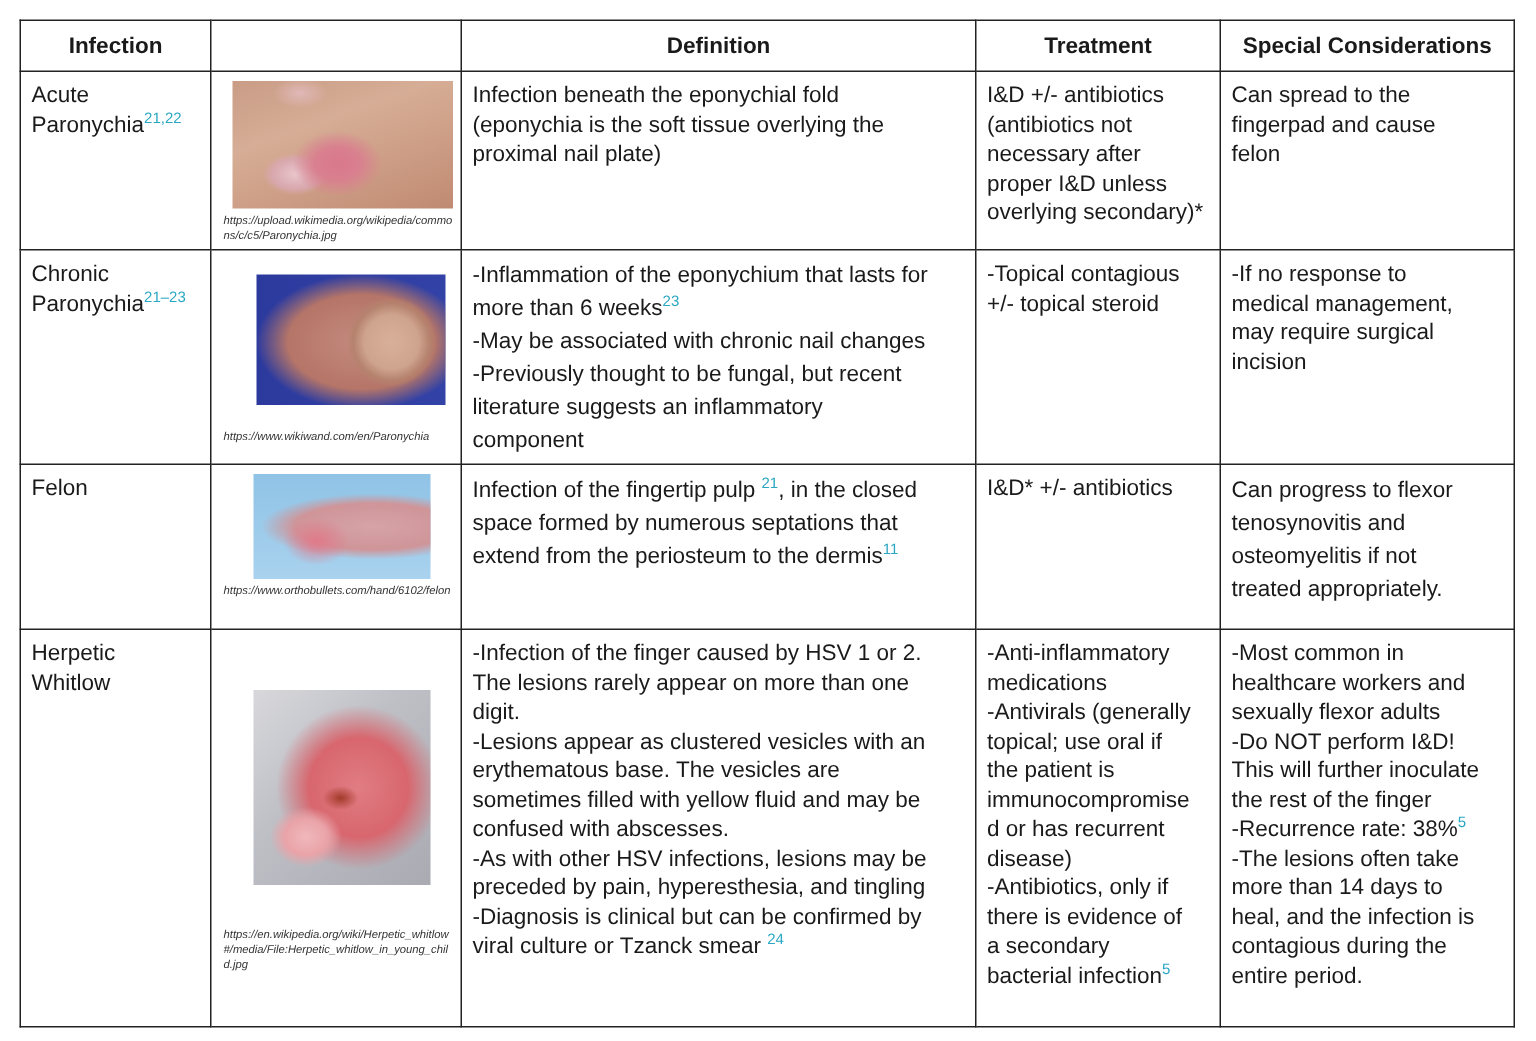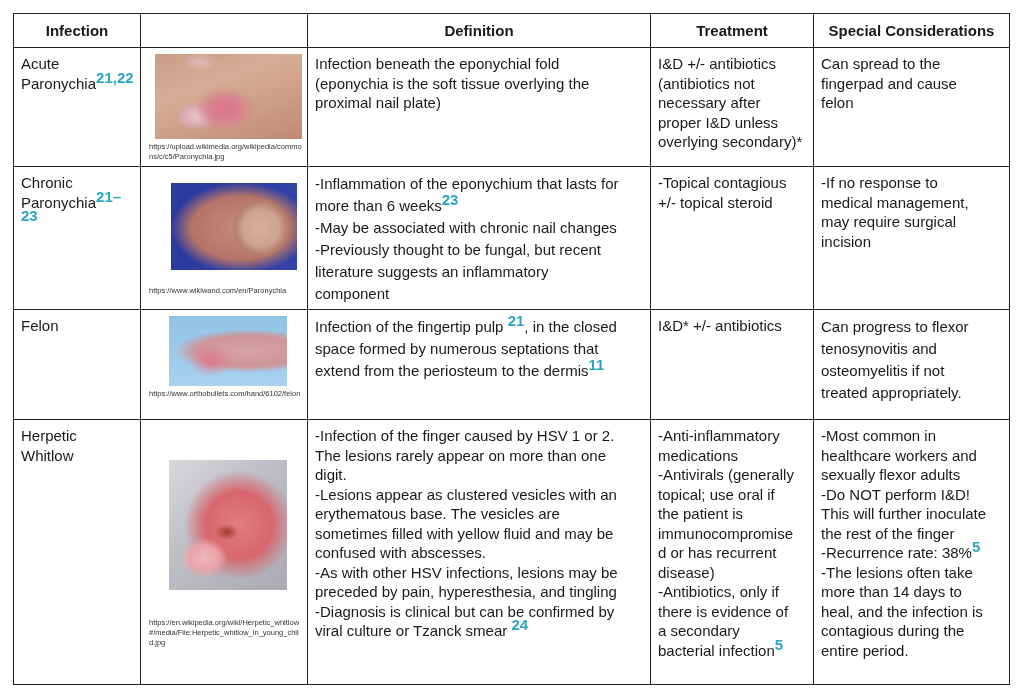--- a/index.html
+++ b/index.html
@@ -20,23 +20,23 @@
       font-weight: normal;
     }
     table.main th {
       font-weight: bold;
       text-align: center;
       vertical-align: middle;
       height: 34px;
       padding: 4px 4px;
       font-size: 15px;
     }
-    sup.ref { color: #2aa7c3; font-size: 15px; vertical-align: 6px; line-height: 0; font-weight: bold; }
+    sup.ref { color: #2aa7c3; font-size: 10px; vertical-align: 6px; line-height: 0; }
     .line { display: block; }
-    .imgcell { text-align: left; padding: 6px 4px 4px 8px !important; }
+    .imgcell { text-align: left; padding: 6px 4px 4px 8px !important; font-style: italic; }
     .photo { display: block; position: relative; overflow: hidden; }
     .caption { font-size: 7.5px; line-height: 10px; color: #333; margin-top: 3px; word-break: break-all; }
     .caption.center { text-align: left; }
     
     .ph-acute {
       width: 147px; height: 85px; margin-left: 6px;
       background:
         radial-gradient(ellipse 30px 22px at 70px 55px, #d9788a 0%, #d9808f 50%, rgba(217,140,150,0) 100%),
         radial-gradient(ellipse 22px 14px at 42px 62px, #e9c6cc 0%, #d8a8ae 70%, rgba(200,150,150,0) 100%),
         radial-gradient(ellipse 18px 10px at 45px 8px, #e0b8b8 0%, rgba(220,180,170,0) 100%),

